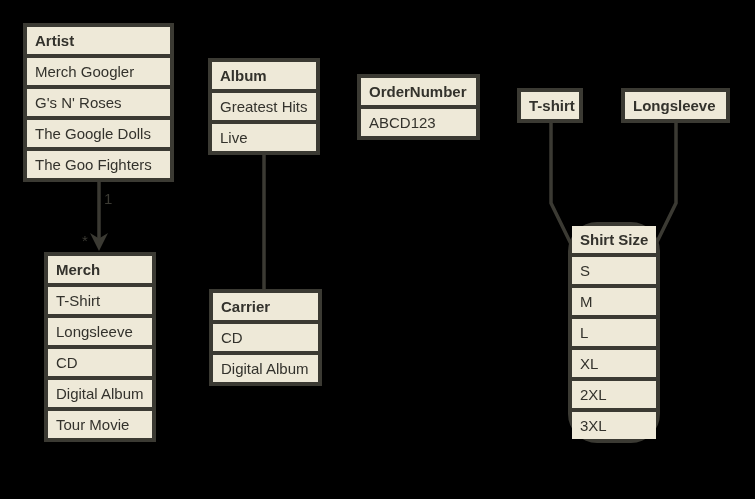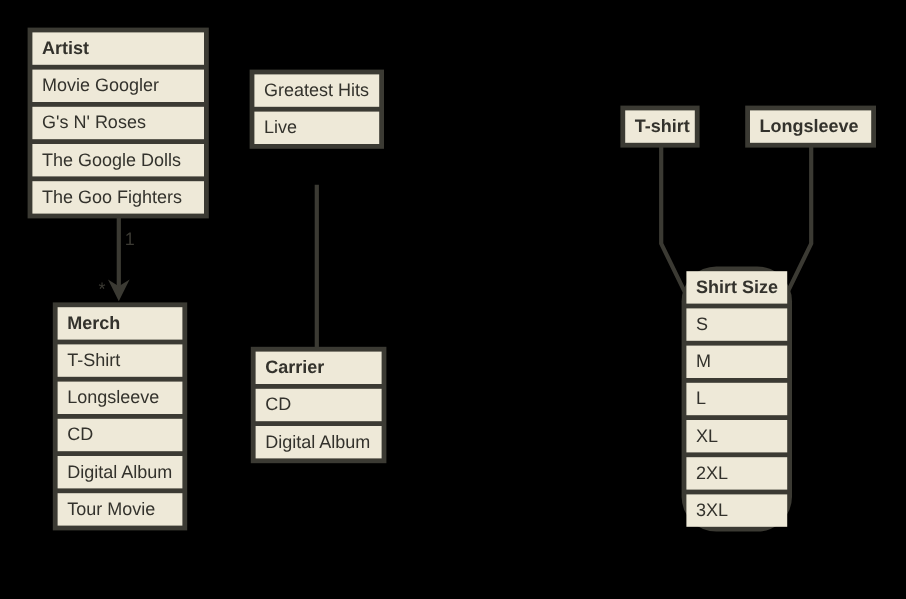--- a/index.html
+++ b/index.html
@@ -79,31 +79,36 @@
 
     <line x1="264" y1="154" x2="264" y2="303"></line>
 
     <polyline points="551,122 551,203 571,244"></polyline>
 
     <polyline points="676,122 676,203 656,244"></polyline>
   </svg>
 
   <div class="node" style="left:23px; top:23px; width:151px;">
     <div class="cell header">Artist</div>
-    <div class="cell">Movie Googler</div>
+    <div class="cell">Merch Googler</div>
     <div class="cell">G's N' Roses</div>
     <div class="cell">The Google Dolls</div>
     <div class="cell">The Goo Fighters</div>
   </div>
 
   <div class="node" style="left:208px; top:58px; width:112px;">
+    <div class="cell header">Album</div>
     <div class="cell">Greatest Hits</div>
     <div class="cell">Live</div>
   </div>
 
+  <div class="node" style="left:357px; top:74px; width:123px;">
+    <div class="cell header">OrderNumber</div>
+    <div class="cell">ABCD123</div>
+  </div>
 
   <div class="node" style="left:517px; top:88px; width:66px;">
     <div class="cell header">T-shirt</div>
   </div>
 
   <div class="node" style="left:621px; top:88px; width:109px;">
     <div class="cell header">Longsleeve</div>
   </div>
 
   <div class="node" style="left:44px; top:252px; width:112px;">

